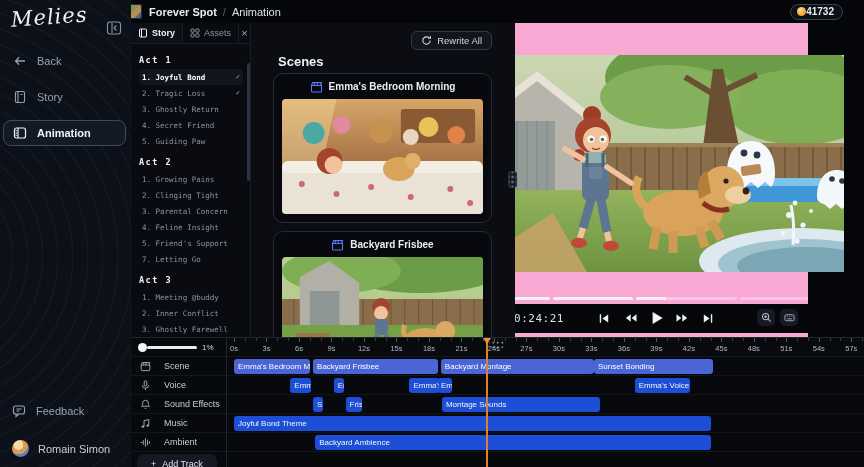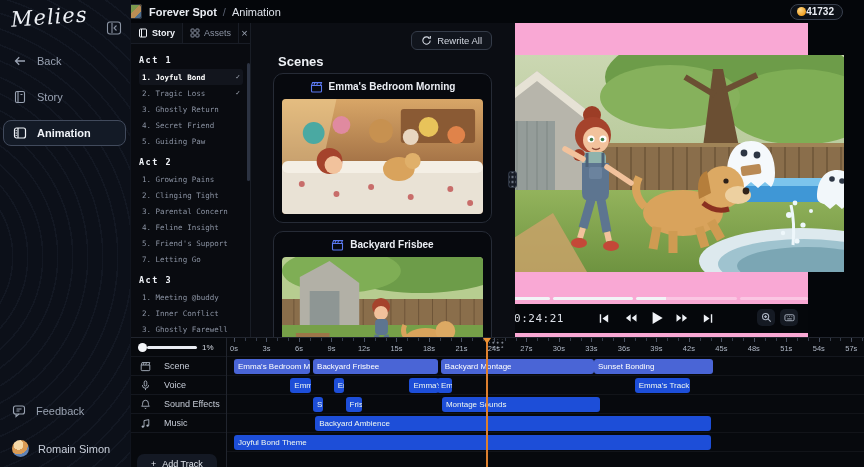--- a/index.html
+++ b/index.html
@@ -624,20 +624,28 @@
           </div>
           <div class="tl-label-row">
             <span class="tl-icon">
               <svg viewBox="0 0 12 12" width="11" height="11">
                 <path d="M4.4 9.4V2.8l5.2-1v6.4" fill="none" stroke="currentColor"></path>
                 <circle cx="3.1" cy="9.4" r="1.3" fill="currentColor"></circle>
                 <circle cx="8.3" cy="8.3" r="1.3" fill="currentColor"></circle>
               </svg>
             </span>
             <span>Music</span>
+          </div>
+          <div class="tl-label-row">
+            <span class="tl-icon">
+              <svg viewBox="0 0 12 12" width="11" height="11">
+                <path d="M1.3 6h.9M3.6 4v4M5.9 1.8v8.4M8.2 3.4v5.2M10.4 5v2" stroke="currentColor" fill="none" stroke-linecap="round"></path>
+              </svg>
+            </span>
+            <span>Ambient</span>
           </div>
         </div>
       <button class="add-track">
         <span>+</span>
         <span>Add Track</span>
       </button>
     </div>
     <div class="tl-body">
       <div class="ruler" id="ruler">
           <div class="tick major" style="left: 7px;"></div>
@@ -725,32 +733,32 @@
             <div class="clip blue" style="left: 7px; width: 75.81px;">Emma's Bedroom Morning</div>
             <div class="clip blue" style="left: 86.059px; width: 124.545px;">Backyard Frisbee</div>
             <div class="clip blue" style="left: 213.853px; width: 153px;">Backyard Montage</div>
             <div class="clip blue" style="left: 367px; width: 119px;">Sunset Bonding</div>
           </div>
           <div class="lane">
             <div class="clip green" style="left: 63.316px; width: 20.577px;">Emm</div>
             <div class="clip green" style="left: 106.636px; width: 10.83px;">Er</div>
             <div class="clip green" style="left: 162px; width: 15.162px; margin-left: 48px;">Em</div>
             <div class="clip green" style="left: 182.446px; width: 29.241px;">Emma's</div>
-            <div class="clip green" style="left: 407.71px; width: 55.233px;">Emma's Track</div>
+            <div class="clip green" style="left: 407.71px; width: 55.233px;">Emma's Voice</div>
           </div>
           <div class="lane">
             <div class="clip green" style="left: 86.059px; width: 9.747px;">Sp</div>
             <div class="clip green" style="left: 118.549px; width: 16.245px;">Fris</div>
             <div class="clip green" style="left: 214.936px; width: 158.118px;">Montage Sounds</div>
           </div>
           <div class="lane">
+            <div class="clip green" style="left: 7px; width: 476.52px;">Joyful Bond Theme</div>
+          </div>
+          <div class="lane">
             <div class="clip green" style="left: 88.225px; width: 395.295px;">Backyard Ambience</div>
-          </div>
-          <div class="lane">
-            <div class="clip green" style="left: 7px; width: 476.52px;">Joyful Bond Theme</div>
           </div>
         </div>
       <div class="playhead" id="playhead" style="left: 259.339px;">
         <div class="ph-tri"></div>
       </div>
       <div class="tl-grip"></div>
     </div>
   </section>
 
 </div>

